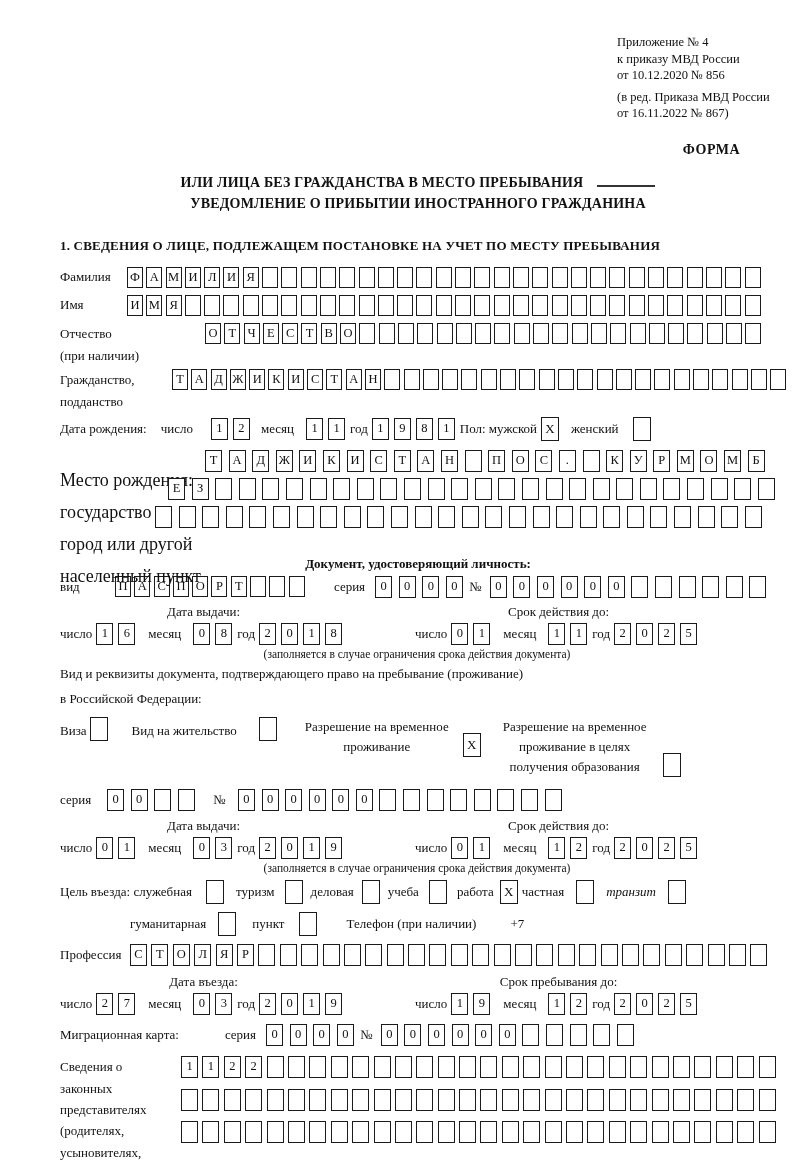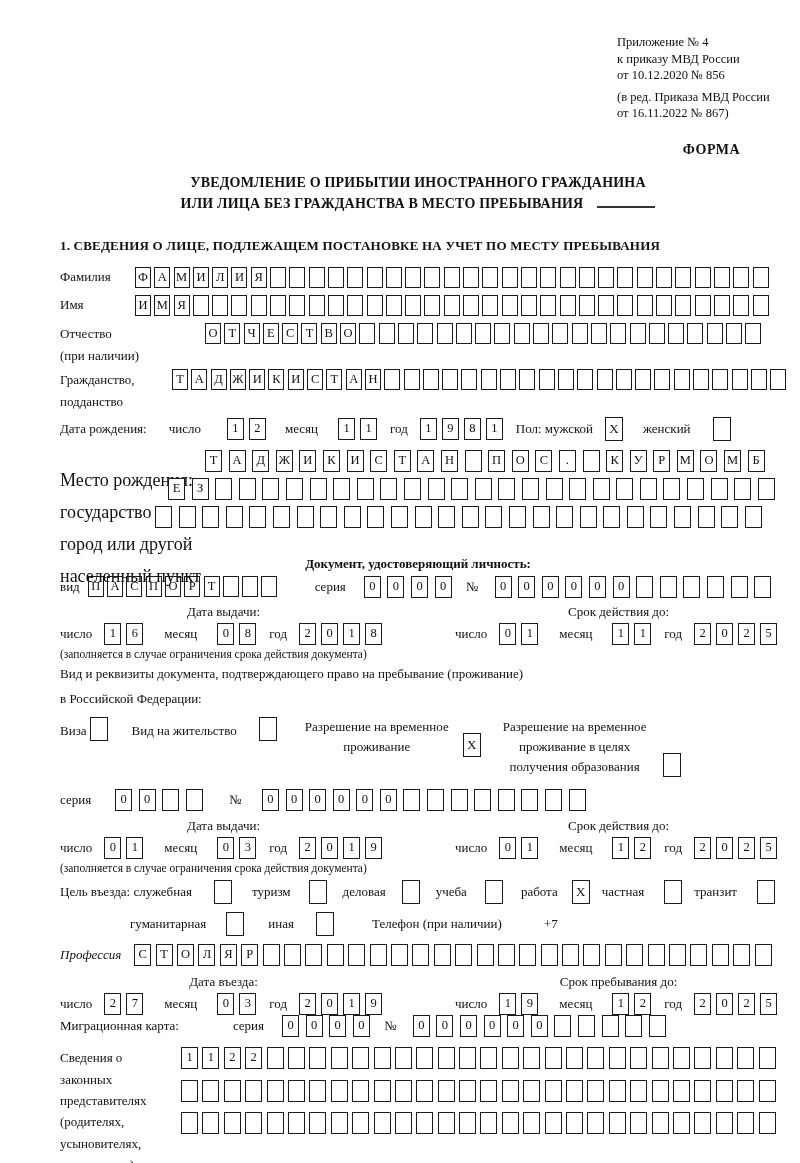--- a/index.html
+++ b/index.html
@@ -11,42 +11,42 @@
     padding:34px 24px 20px 60px;
   }
   .hdr-note { margin-left:557px; font-size:12.5px; line-height:1.32; }
   .hdr-note .gap { height:5px; }
   .forma { text-align:right; margin:20px 36px 0 0; font-weight:bold; font-size:14px; letter-spacing:.5px; }
   .title { text-align:center; font-weight:bold; font-size:14px; line-height:1.5; margin-top:14px; letter-spacing:.2px; }
   .title .uline { display:inline-block; width:58px; border-bottom:2px solid #333; height:12px; margin-left:14px; }
   .sec1 { font-weight:bold; font-size:13px; margin-top:24px; letter-spacing:.2px; white-space:nowrap; }
 
   .lbl { font-size:13px; }
-  .row { display:flex; align-items:center; white-space:nowrap;gap:8px; }
+  .row { display:flex; align-items:center; white-space:nowrap; }
   .row-top { display:flex; align-items:flex-start; white-space:nowrap; }
 
   .cells { white-space:nowrap; display:inline-block; }
   .cell {
     display:inline-block; width:16px; height:21px; line-height:18px;
     border:1.5px solid #1b1b1b; margin-right:3.3px; text-align:center;
     font-size:12.5px; vertical-align:middle; background:#fff;
   }
   .wide .cell { width:17px; height:22px; line-height:19px; margin-right:6.6px; }
   .mid  .cell { width:17px; height:22px; line-height:19px; margin-right:4.4px; }
   .dt   .cell { width:17px; height:22px; line-height:19px; margin-right:5px; }
   .cb .cell { width:18px; height:24px; line-height:21px; margin-right:0; font-size:13px; }
 
   .r-fam { margin-top:13px; }
   .r-std { margin-top:7px; }
   .lblcol { width:67px; flex:none; }
   .lblcol2 { width:145px; flex:none; font-size:13px; line-height:1.7; }
 
   .dateblock { display:inline-block; vertical-align:top; }
   .dateblock .dhead { text-align:center; font-size:13px; margin-bottom:3px; }
-  .note-r { text-align:left; font-size:11.5px; margin-top:3px; margin-right:2px; }
+  .note-r { text-align:center; font-size:11.5px; margin-top:3px; margin-right:2px; }
 
   .bp-section { position:relative; height:100px; margin-top:9px; }
   .bp-labels { position:absolute; left:0; top:14px; font-size:18px; line-height:1.78; }
   .bp-r1 { position:absolute; left:145px; top:0; }
   .bp-r2 { position:absolute; left:108px; top:28px; }
   .bp-r3 { position:absolute; left:95px; top:56px; }
 
   .dochead { text-align:center; font-weight:bold; font-size:13px; margin-top:6px; }
 
   .opt { display:flex; align-items:flex-end; }
@@ -67,22 +67,22 @@
     <div>к приказу МВД России</div>
     <div>от 10.12.2020 № 856</div>
     <div class="gap"></div>
     <div>(в ред. Приказа МВД России</div>
     <div>от 16.11.2022 № 867)</div>
   </div>
 
   <div class="forma">ФОРМА</div>
 
   <div class="title">
+    <div><span>ИЛИ ЛИЦА БЕЗ ГРАЖДАНСТВА В МЕСТО ПРЕБЫВАНИЯ</span><span class="uline"></span></div>
     <div>УВЕДОМЛЕНИЕ О ПРИБЫТИИ ИНОСТРАННОГО ГРАЖДАНИНА</div>
-    <div><span>ИЛИ ЛИЦА БЕЗ ГРАЖДАНСТВА В МЕСТО ПРЕБЫВАНИЯ</span><span class="uline"></span></div>
   </div>
 
   <div class="sec1">1. СВЕДЕНИЯ О ЛИЦЕ, ПОДЛЕЖАЩЕМ ПОСТАНОВКЕ НА УЧЕТ ПО МЕСТУ ПРЕБЫВАНИЯ</div>
 
   <div class="row r-fam">
     <span class="lbl lblcol">Фамилия</span>
     <span class="cells"><span class="cell">Ф</span><span class="cell">А</span><span class="cell">М</span><span class="cell">И</span><span class="cell">Л</span><span class="cell">И</span><span class="cell">Я</span><span class="cell">&nbsp;</span><span class="cell">&nbsp;</span><span class="cell">&nbsp;</span><span class="cell">&nbsp;</span><span class="cell">&nbsp;</span><span class="cell">&nbsp;</span><span class="cell">&nbsp;</span><span class="cell">&nbsp;</span><span class="cell">&nbsp;</span><span class="cell">&nbsp;</span><span class="cell">&nbsp;</span><span class="cell">&nbsp;</span><span class="cell">&nbsp;</span><span class="cell">&nbsp;</span><span class="cell">&nbsp;</span><span class="cell">&nbsp;</span><span class="cell">&nbsp;</span><span class="cell">&nbsp;</span><span class="cell">&nbsp;</span><span class="cell">&nbsp;</span><span class="cell">&nbsp;</span><span class="cell">&nbsp;</span><span class="cell">&nbsp;</span><span class="cell">&nbsp;</span><span class="cell">&nbsp;</span><span class="cell">&nbsp;</span></span>
   </div>
 
   <div class="row r-std">
@@ -237,35 +237,35 @@
     <span class="lbl" style="margin-left:12px;">туризм</span>
     <span class="cells cb" style="margin-left:10px;"><span class="cell">&nbsp;</span></span>
     <span class="lbl" style="margin-left:8px;">деловая</span>
     <span class="cells cb" style="margin-left:8px;"><span class="cell">&nbsp;</span></span>
     <span class="lbl" style="margin-left:8px;">учеба</span>
     <span class="cells cb" style="margin-left:10px;"><span class="cell">&nbsp;</span></span>
     <span class="lbl" style="margin-left:10px;text-align:right;">работа</span>
     <span class="cells cb" style="margin-left:6px;"><span class="cell">X</span></span>
     <span class="lbl" style="margin-left:4px;">частная</span>
     <span class="cells cb" style="margin-left:12px;"><span class="cell">&nbsp;</span></span>
-    <span class="lbl" style="margin-left:4px;">транзит</span>
+    <span class="lbl" style="margin-left:12px;font-style:italic;">транзит</span>
     <span class="cells cb" style="margin-left:12px;"><span class="cell">&nbsp;</span></span>
   </div>
 
   <div class="row" style="margin-top:8px;">
     <span class="lbl" style="margin-left:70px;">гуманитарная</span>
     <span class="cells cb" style="margin-left:12px;"><span class="cell">&nbsp;</span></span>
-    <span class="lbl" style="margin-left:16px;">иная</span>
+    <span class="lbl" style="margin-left:16px;">пункт</span>
     <span class="cells cb" style="margin-left:14px;"><span class="cell">&nbsp;</span></span>
     <span class="lbl" style="margin-left:30px;">Телефон (при наличии)</span>
     <span class="lbl" style="margin-left:34px;">+7</span>
   </div>
 
   <div class="row" style="margin-top:8px;">
-    <span class="lbl" style="width:70px;font-style:italic;">Профессия</span>
+    <span class="lbl" style="width:70px;">Профессия</span>
     <span class="cells mid"><span class="cell">С</span><span class="cell">Т</span><span class="cell">О</span><span class="cell">Л</span><span class="cell">Я</span><span class="cell">Р</span><span class="cell">&nbsp;</span><span class="cell">&nbsp;</span><span class="cell">&nbsp;</span><span class="cell">&nbsp;</span><span class="cell">&nbsp;</span><span class="cell">&nbsp;</span><span class="cell">&nbsp;</span><span class="cell">&nbsp;</span><span class="cell">&nbsp;</span><span class="cell">&nbsp;</span><span class="cell">&nbsp;</span><span class="cell">&nbsp;</span><span class="cell">&nbsp;</span><span class="cell">&nbsp;</span><span class="cell">&nbsp;</span><span class="cell">&nbsp;</span><span class="cell">&nbsp;</span><span class="cell">&nbsp;</span><span class="cell">&nbsp;</span><span class="cell">&nbsp;</span><span class="cell">&nbsp;</span><span class="cell">&nbsp;</span><span class="cell">&nbsp;</span><span class="cell">&nbsp;</span></span>
   </div>
 
   <div style="margin-top:8px; display:flex;">
     <div class="dateblock">
       <div class="dhead">Дата въезда:</div>
       <div class="row">
         <span class="lbl">число</span>
         <span class="cells dt" style="margin-left:4px;"><span class="cell">2</span><span class="cell">7</span></span>
         <span class="lbl" style="margin-left:8px;">месяц</span>
@@ -280,21 +280,21 @@
         <span class="lbl">число</span>
         <span class="cells dt" style="margin-left:4px;"><span class="cell">1</span><span class="cell">9</span></span>
         <span class="lbl" style="margin-left:8px;">месяц</span>
         <span class="cells dt" style="margin-left:12px;"><span class="cell">1</span><span class="cell">2</span></span>
         <span class="lbl">год</span>
         <span class="cells dt" style="margin-left:4px;"><span class="cell">2</span><span class="cell">0</span><span class="cell">2</span><span class="cell">5</span></span>
       </div>
     </div>
   </div>
 
-  <div class="row" style="">
+  <div class="row" style="margin-top:9px;">
     <span class="lbl">Миграционная карта:</span>
     <span class="lbl" style="margin-left:46px;">серия</span>
     <span class="cells wide" style="margin-left:10px;"><span class="cell">0</span><span class="cell">0</span><span class="cell">0</span><span class="cell">0</span></span>
     <span class="lbl">№</span>
     <span class="cells wide" style="margin-left:8px;"><span class="cell">0</span><span class="cell">0</span><span class="cell">0</span><span class="cell">0</span><span class="cell">0</span><span class="cell">0</span><span class="cell">&nbsp;</span><span class="cell">&nbsp;</span><span class="cell">&nbsp;</span><span class="cell">&nbsp;</span><span class="cell">&nbsp;</span></span>
   </div>
 
   <div class="legal-section">
     <div class="legal-labels">
       <div>Сведения о</div>

